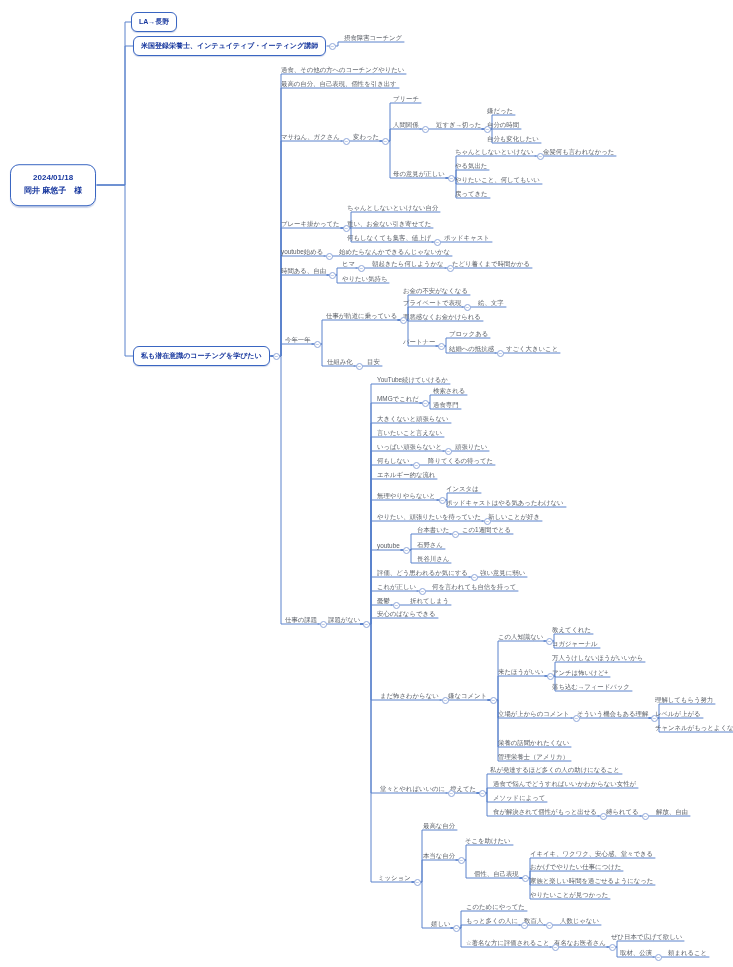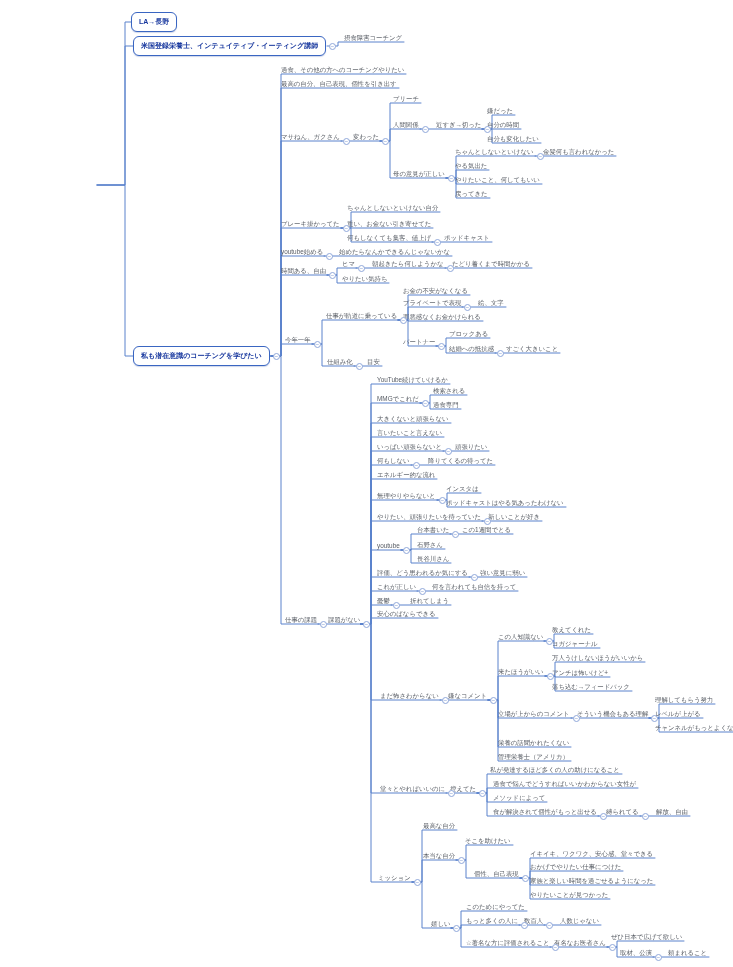--- a/index.html
+++ b/index.html
@@ -135,20 +135,22 @@
       <path d="M271 356 L281 356 L281 141 L342 141" fill="none" stroke="#5b82cc" stroke-width="1" stroke-linejoin="round" stroke-linecap="round"></path>
       <path d="M271 356 L281 356 L281 228 L342 228" fill="none" stroke="#5b82cc" stroke-width="1" stroke-linejoin="round" stroke-linecap="round"></path>
       <path d="M271 356 L281 356 L281 256 L325 256" fill="none" stroke="#5b82cc" stroke-width="1" stroke-linejoin="round" stroke-linecap="round"></path>
       <path d="M271 356 L281 356 L281 275 L328 275" fill="none" stroke="#5b82cc" stroke-width="1" stroke-linejoin="round" stroke-linecap="round"></path>
       <path d="M271 356 L281 356 L281 344 L313 344" fill="none" stroke="#5b82cc" stroke-width="1" stroke-linejoin="round" stroke-linecap="round"></path>
       <path d="M271 356 L281 356 L281 624 L319 624" fill="none" stroke="#5b82cc" stroke-width="1" stroke-linejoin="round" stroke-linecap="round"></path>
       <path d="M97 185 L125 185 L125 22 L131 22" fill="none" stroke="#5b82cc" stroke-width="1" stroke-linejoin="round" stroke-linecap="round"></path>
       <path d="M97 185 L125 185 L125 46 L133 46" fill="none" stroke="#5b82cc" stroke-width="1" stroke-linejoin="round" stroke-linecap="round"></path>
       <path d="M97 185 L125 185 L125 356 L133 356" fill="none" stroke="#5b82cc" stroke-width="1" stroke-linejoin="round" stroke-linecap="round"></path>
     </svg>
+<div class="node-root" style="left: 10px; top: 185px; transform: translateY(-50%);">2024/01/18
+岡井 麻悠子　様</div>
     <div class="node-box" style="left: 131px; top: 22px; transform: translateY(-50%);">LA→長野</div>
     <div class="node-box" style="left: 133px; top: 46px; transform: translateY(-50%);">米国登録栄養士、インテュイティブ・イーティング講師</div>
     <div class="node-text" style="left: 344px; top: 35px;">摂食障害コーチング</div>
     <div class="toggle" style="left: 329px; top: 42.5px;">−</div>
     <div class="node-box" style="left: 133px; top: 356px; transform: translateY(-50%);">私も潜在意識のコーチングを学びたい</div>
     <div class="node-text" style="left: 281px; top: 67px;">過食、その他の方へのコーチングやりたい</div>
     <div class="node-text" style="left: 281px; top: 81px;">最高の自分、自己表現、個性を引き出す</div>
     <div class="node-text" style="left: 281px; top: 134px;">マサねん、ガクさん</div>
     <div class="node-text" style="left: 353px; top: 134px;">変わった</div>
     <div class="node-text" style="left: 393px; top: 96px;">ブリーチ</div>

